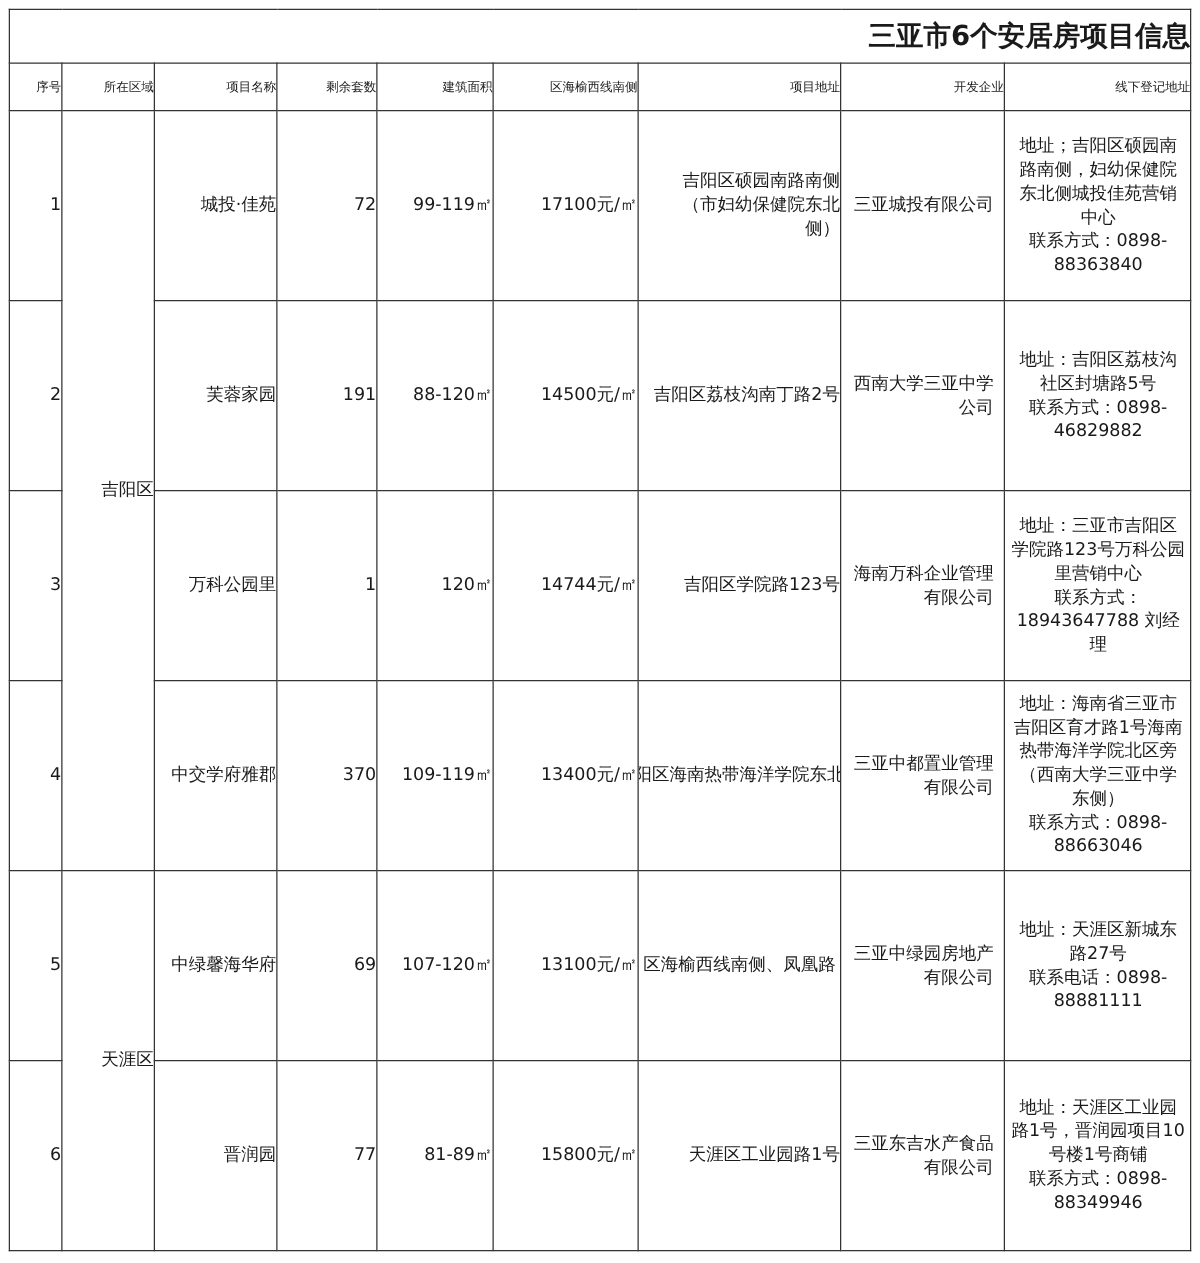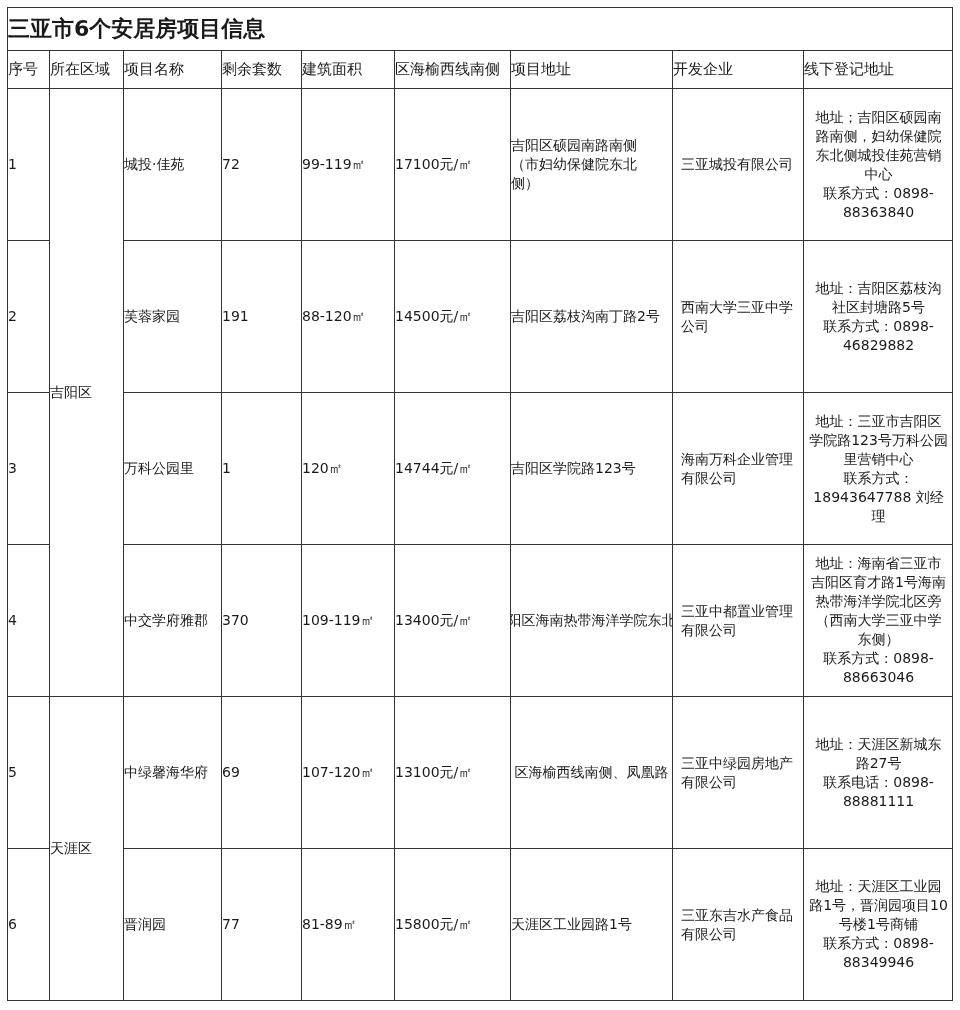--- a/index.html
+++ b/index.html
@@ -20,32 +20,32 @@
       left: 7px;
       top: 7px;
       width: 945px;
       border-collapse: collapse;
       table-layout: fixed;
     }
     .sheet td, .sheet th {
       border: 1px solid #333333;
       padding: 0;
       vertical-align: middle;
-      text-align: left;
+      text-align: right;
       font-weight: normal;
     }
     .title-row td {
       height: 42px;
       font-size: 22px;
       font-weight: bold;
       letter-spacing: 0px;
     }
     .header-row th {
       height: 37px;
-      font-size: 15px;
+      font-size: 10px;
     }
     .data-row td {
       height: 151px;
       font-size: 14px;
       line-height: 19px;
       white-space: pre-line;
     }
     .data-row td.left {
       text-align: center;
       padding-left: 3px;

